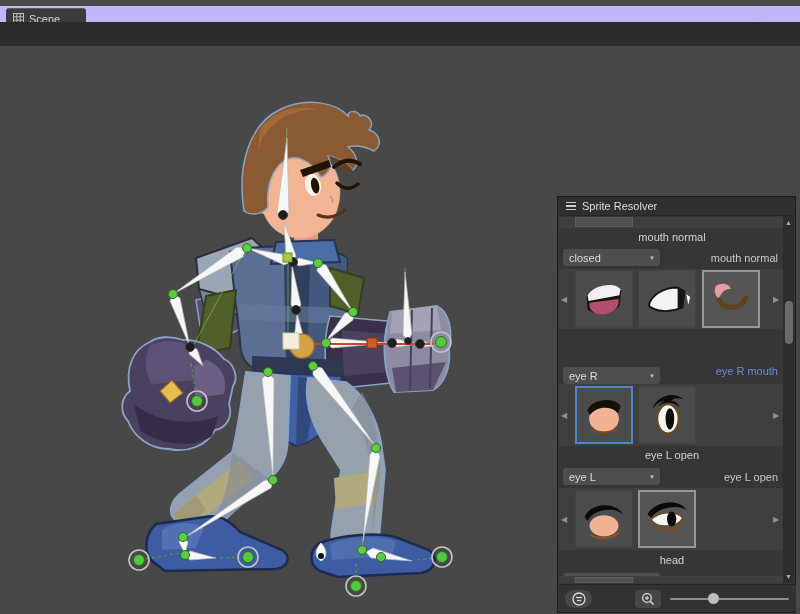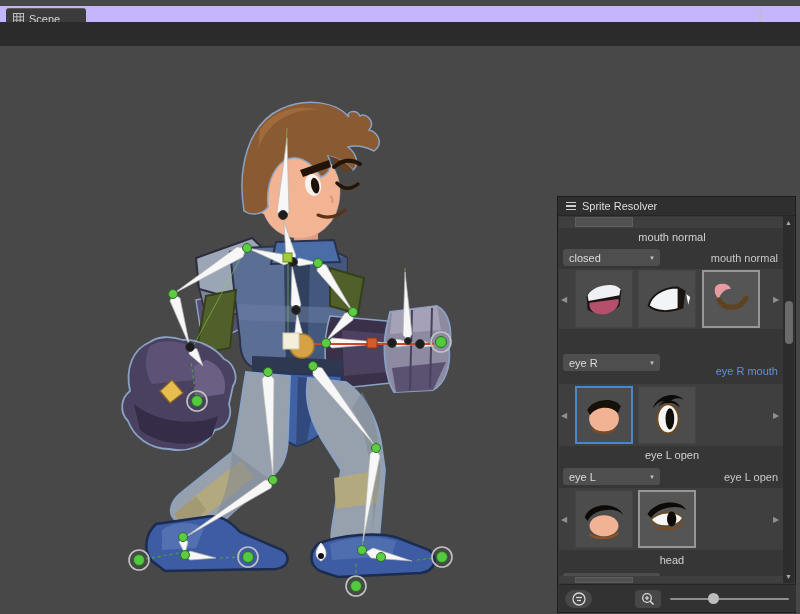--- a/index.html
+++ b/index.html
@@ -529,21 +529,21 @@
         </div>
         <div class="thumb selgray" style="left:143px;top:1px">
           <svg viewBox="0 0 58 58">
             <path d="M14 14 C20 11 27 13 29 18 C23 18 18 22 16 29 C11 25 10 17 14 14 Z" fill="#e89ba2"></path>
             <path d="M16 30 C22 41 39 41 45 28" fill="none" stroke="#5f4320" stroke-width="5.5" stroke-linecap="round"></path>
           </svg>
         </div>
         <span class="arrow" style="left:214px;top:26px">▶</span>
       </div>
 
-      <div class="dd" style="top:138px">
+      <div class="dd" style="top:151px">
         <span class="t">eye R</span>
         <span class="caret">▼</span>
       </div>
       <div class="val link" style="top:149px">eye R mouth</div>
       <div class="strip" style="top:168px;height:62px">
         <span class="arrow" style="left:2px;top:27px">◀</span>
         <div class="thumb selblue" style="left:16px;top:2px">
           <svg viewBox="0 0 58 58">
             <ellipse cx="29" cy="33" rx="16" ry="14" fill="#f2b394"></ellipse>
             <path d="M11 24 C16 11 42 9 47 20 L44 27 C36 18 20 20 14 29 Z" fill="#16100a"></path>

